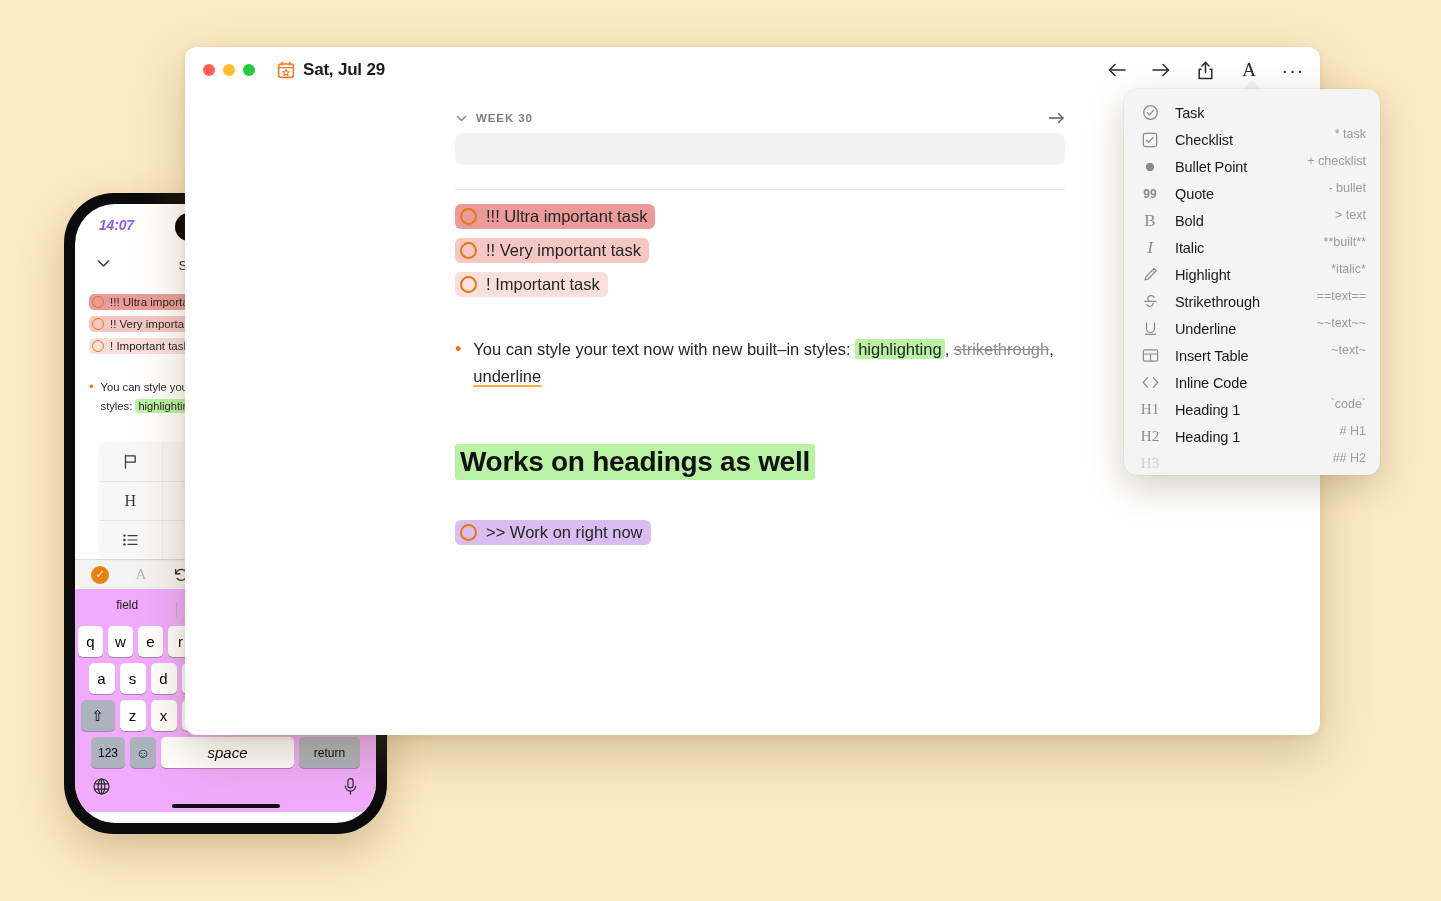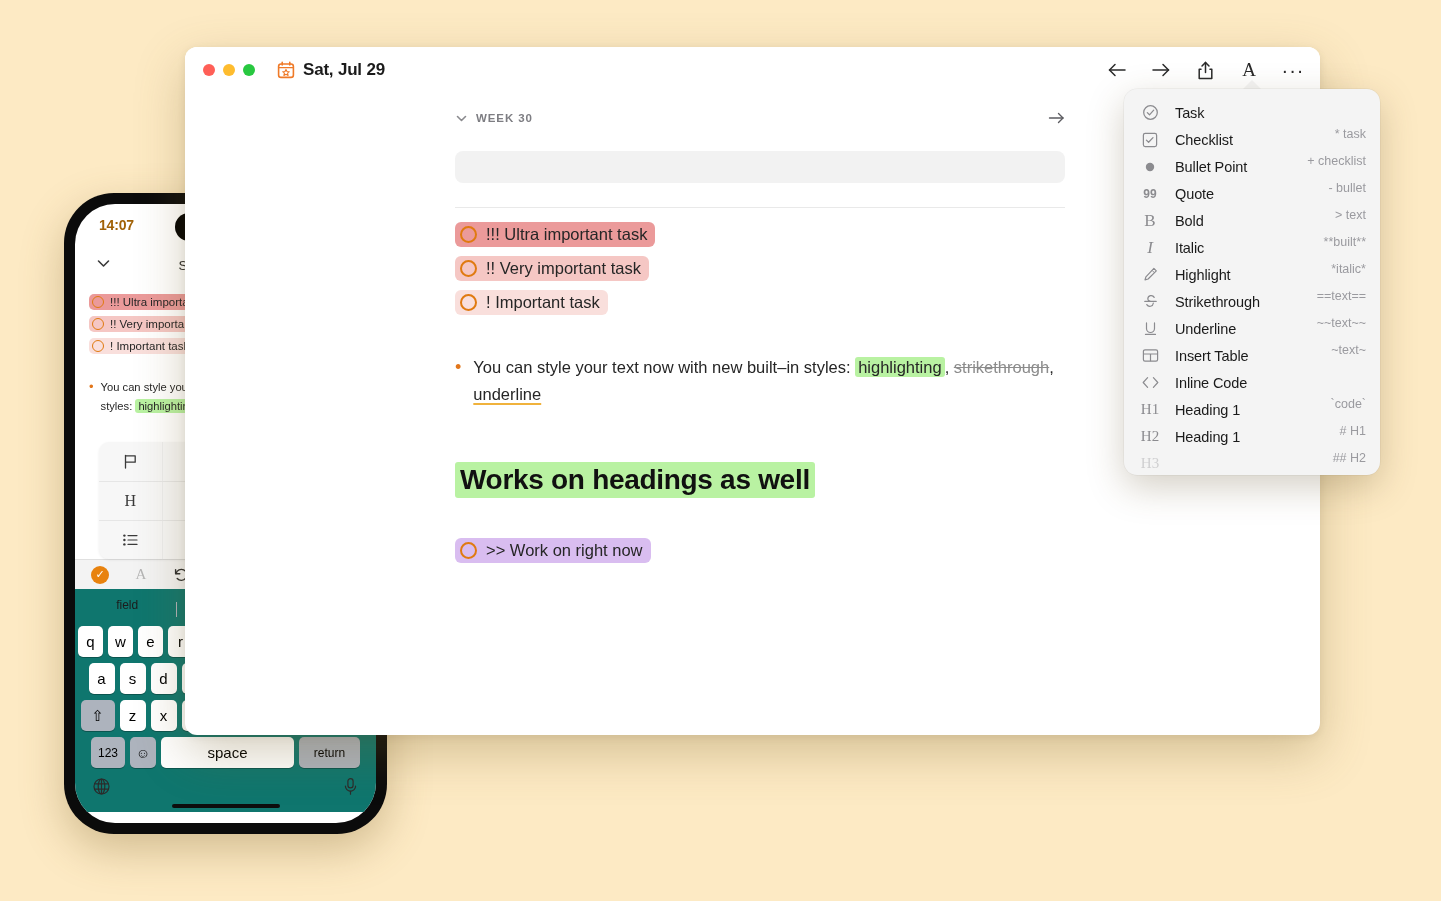--- a/index.html
+++ b/index.html
@@ -48,21 +48,21 @@
   .tb-btn svg { display: block; }
   .tb-letter { font-size: 19px; color: #2a2a2a; font-family: "Liberation Serif", serif; }
   .tb-dots { font-size: 20px; color: #2a2a2a; line-height: 8px; letter-spacing: 1px; }
 
   
   .note-body { position: relative; padding: 0; height: calc(100% - 46px); }
   .content-col { position: absolute; left: 270px; top: 14px; width: 610px; }
 
   .week-row {
     display: flex; align-items: center; justify-content: space-between;
-    height: 22px; margin-bottom: 22px;
+    height: 22px; margin-bottom: 4px;
   }
   .week-left { display: flex; align-items: center; gap: 8px; }
   .week-chev { color: #8a8a8e; display: flex; }
   .week-label {
     font-size: 11.5px; font-weight: bold; color: #7d7d82;
     letter-spacing: 0.9px;
   }
   .week-arrow { color: #5b5b60; display: flex; cursor: pointer; }
 
   .empty-bar {
@@ -160,21 +160,21 @@
   }
   .phone-screen {
     position: relative; width: 100%; height: 100%;
     background: #ffffff; border-radius: 40px; overflow: hidden;
   }
   .statusbar {
     position: relative; height: 42px;
     display: flex; align-items: center; justify-content: space-between;
     padding: 0 22px 0 24px;
   }
-  .sb-time { font-size: 14px; font-weight: bold; color: #a16207; letter-spacing: -0.2px; }
+  .sb-time { font-size: 14px; font-weight: bold; color: #8b5cf6; letter-spacing: -0.2px; font-style: italic; }
   .notch {
     position: absolute; left: 50%; top: 9px; transform: translateX(-50%);
     width: 102px; height: 28px; background: #000; border-radius: 16px;
   }
   .sb-right { display: flex; align-items: center; gap: 5px; }
 
   .phone-nav {
     height: 38px; display: flex; align-items: center;
     justify-content: space-between; padding: 0 20px;
   }
@@ -237,21 +237,21 @@
   }
   .acc-check {
     width: 18px; height: 18px; border-radius: 50%;
     background: #e8820e; display: flex; align-items: center; justify-content: center;
     color: #fff; font-size: 11px;
   }
   .acc-item { color: #2e2e2e; display: flex; align-items: center; justify-content: center; cursor: pointer; }
   .acc-dim { color: #b5b5b5; font-family: "Liberation Serif", serif; font-size: 15px; }
 
   .kb {
-    background: #0f766e; padding: 0 3px 4px 3px;
+    background: #f0abfc; padding: 0 3px 4px 3px;
   }
   .predict {
     display: flex; height: 31px; align-items: center;
   }
   .pred-item {
     flex: 1; text-align: center; font-size: 12px; color: #1c1c1c;
     position: relative; cursor: pointer;
   }
   .pred-item + .pred-item::before {
     content: ""; position: absolute; left: 0; top: 4px;
@@ -260,21 +260,21 @@
   .krow { display: flex; justify-content: center; gap: 5px; margin-top: 6px; }
   .key {
     background: #fff; border-radius: 5px;
     height: 31px; width: 26px;
     display: flex; align-items: center; justify-content: center;
     font-size: 15px; color: #000;
     box-shadow: 0 1px 0 rgba(0,0,0,0.28);
     cursor: pointer;
   }
   .key.wide { width: 34px; background: #adb3bd; }
-  .key.space { width: 133px; }
+  .key.space { width: 133px; font-style: italic; }
   .key.ret { width: 61px; background: #adb3bd; font-size: 12px; }
   .key.num { width: 34px; background: #adb3bd; font-size: 12px; }
   .key.emoji { width: 26px; background: #adb3bd; font-size: 14px; }
   .kbot {
     display: flex; align-items: center; justify-content: space-between;
     padding: 6px 14px 0 14px; height: 34px; color: #2b2b2b;
   }
   .home-ind {
     width: 108px; height: 4px; background: #0d0d0d;
     border-radius: 3px; margin: 2px auto 0 auto;

